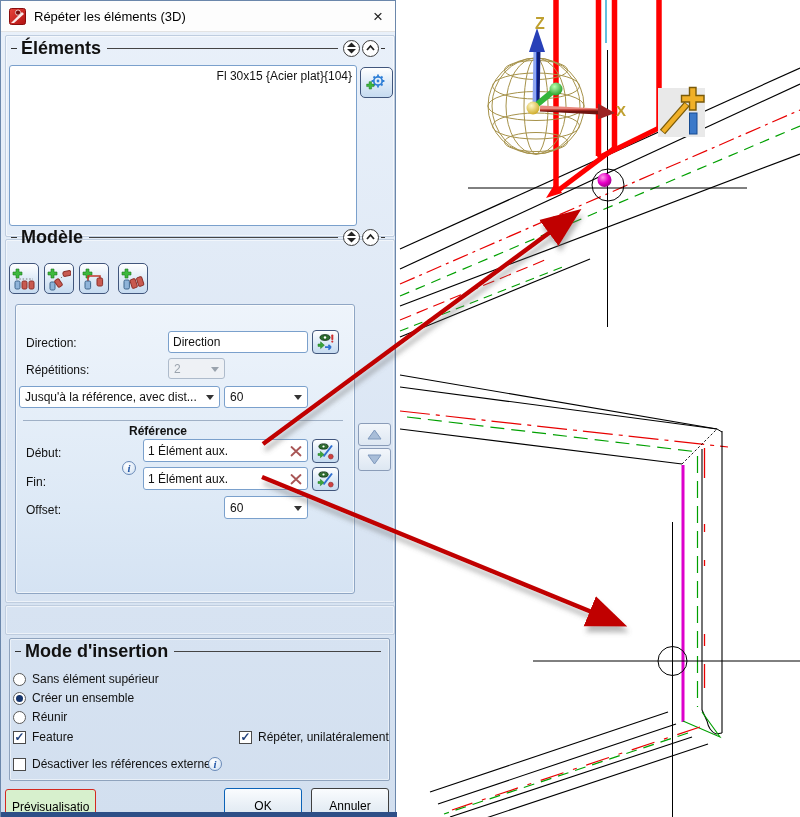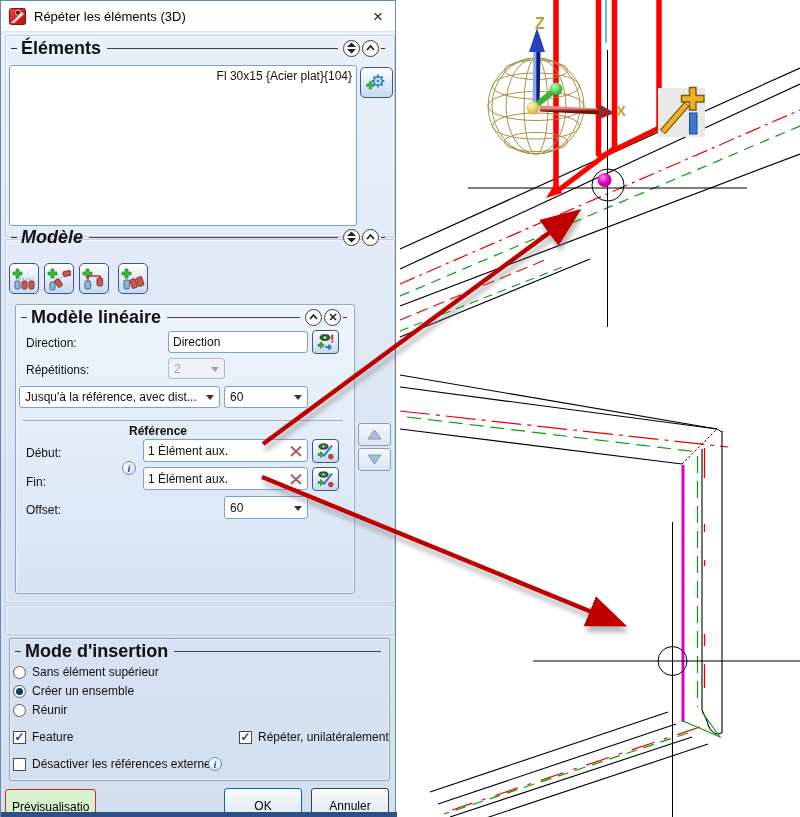--- a/index.html
+++ b/index.html
@@ -35,21 +35,21 @@
     box-sizing:border-box;display:flex;align-items:center;padding:0 4px;font-size:12px;}
   .input .val{flex:1;overflow:hidden;white-space:nowrap;}
   .combo{position:absolute;background:#fff;border:1px solid #7aa0cc;border-radius:3px;
     box-sizing:border-box;display:flex;align-items:center;padding:0 2px 0 5px;cursor:pointer;}
   .combo .val{flex:1;overflow:hidden;white-space:nowrap;font-size:12px;}
   .combo .arr{width:0;height:0;border:4px solid transparent;border-top:5px solid #333;
     margin:5px 3px 0 2px;flex:0 0 auto;}
   .combo.disabled{background:#eef1f5;color:#9aa3ad;border-color:#aebbcb;}
   .combo.disabled .arr{border-top-color:#9aa3ad;}
   .hline{position:absolute;height:1px;background:#9fb0c6;}
-  .radio{position:absolute;display:flex;align-items:center;cursor:pointer;}
+  .radio{position:absolute;display:flex;align-items:center;cursor:pointer;margin-top:7px;}
   .radio .rdot{width:13px;height:13px;border:1px solid #5a5a5a;border-radius:50%;background:#fff;
     margin-right:6px;box-sizing:border-box;display:flex;align-items:center;justify-content:center;}
   .radio.sel .rdot::after{content:"";width:7px;height:7px;border-radius:50%;background:#17366e;}
   .check{position:absolute;display:flex;align-items:center;cursor:pointer;}
   .check .cbox{width:13px;height:13px;border:1px solid #4a4a4a;background:#fff;margin-right:6px;
     box-sizing:border-box;display:flex;align-items:center;justify-content:center;
     font-size:12px;font-weight:bold;color:#20407c;line-height:11px;}
   .groupbox{position:absolute;border:1px solid #8fa3bd;border-radius:2px;
     box-shadow:inset 0 0 0 1px rgba(255,255,255,.5);}
   .btn{position:absolute;height:36px;box-sizing:border-box;border-radius:3px;
@@ -114,21 +114,21 @@
       <g stroke="#2f7fd6" stroke-width="1.8" fill="none">
         <circle cx="12" cy="9" r="4.2"></circle>
         <path d="M12 2.6v2.2M12 13.2v2.2M5.6 9h2.2M16.2 9h2.2M7.5 4.5l1.5 1.5M15 12l1.5 1.5M16.5 4.5 15 6M9 12l-1.5 1.5"></path>
       </g>
       <circle cx="12" cy="9" r="1.4" fill="#2f7fd6"></circle>
       <path d="M5 13h3v3h3v3H8v3H5v-3H2v-3h3z" transform="translate(-1,-1) scale(0.82)" fill="#3db83d" stroke="#1e7a1e" stroke-width="0.6"></path>
     </svg>
   </button>
 
   <div class="sec-block" style="top:238px;height:362px;"></div>
-  <div class="sec-head" style="left:10px;top:227px;width:374px;font-style:italic;">
+  <div class="sec-head" style="left:10px;top:227px;width:374px;">
     <span class="sec-dash"></span>
     <span class="sec-title">Modèle</span>
     <span class="sec-rule"></span>
     <span class="cbtn">
       <svg width="11" height="12" viewBox="0 0 11 12">
           <polygon points="5.5,0.5 10,5 1,5" fill="#222"></polygon>
           <polygon points="1,7 10,7 5.5,11.5" fill="#222"></polygon>
         </svg>
     </span>
     <span class="cbtn">
@@ -168,36 +168,20 @@
   <button class="sqbtn" style="left:117px;top:262px;width:30px;height:31px;">
     <svg width="24" height="24" viewBox="0 0 24 24">
       <path d="M4 2h3v3h3v3H7v3H4V8H1V5h3z" fill="#3db83d" stroke="#1e7a1e" stroke-width="0.6"></path>
       <rect x="3" y="13" width="5.4" height="9" rx="1.4" fill="#8fb4d9" stroke="#3f668c"></rect>
       <rect x="10" y="12" width="5.4" height="9" rx="1.4" fill="#c85a50" stroke="#8c2f28" transform="rotate(-18 12.7 16.5)"></rect>
       <rect x="16.5" y="10" width="5.4" height="9" rx="1.4" fill="#c85a50" stroke="#8c2f28" transform="rotate(-18 19.2 14.5)"></rect>
     </svg>
   </button>
 
   <div class="panel" style="left:14px;top:303px;width:338px;height:288px;"></div>
-  <div class="sec-head" style="left:20px;top:307px;width:326px;">
-    <span class="sec-dash"></span>
-    <span class="sec-title">Modèle linéaire</span>
-    <span class="sec-rule"></span>
-    <span class="cbtn">
-      <svg width="11" height="11" viewBox="0 0 11 11">
-          <polyline points="2,7 5.5,3 9,7" fill="none" stroke="#222" stroke-width="1.8"></polyline>
-        </svg>
-    </span>
-    <span class="cbtn">
-      <svg width="10" height="10" viewBox="0 0 10 10">
-          <path d="M2 2 L8 8 M8 2 L2 8" stroke="#222" stroke-width="1.6"></path>
-        </svg>
-    </span>
-    <span class="sec-tail"></span>
-  </div>
 
   <span class="lbl" style="left:25px;top:335px;">Direction:</span>
   <div class="input" style="left:167px;top:330px;width:140px;height:22px;">
     <span class="val">Direction</span>
   </div>
   <button class="sqbtn" style="left:311px;top:329px;width:27px;height:24px;border-radius:4px;">
     <svg width="18" height="18" viewBox="0 0 18 18">
       <ellipse cx="8" cy="4.5" rx="5" ry="2.8" fill="#2e6e2e" stroke="#14381a"></ellipse>
       <circle cx="8" cy="4.5" r="1.2" fill="#fff"></circle>
       <rect x="14.3" y="1.5" width="2" height="5.5" rx="0.8" fill="#d03030"></rect>

